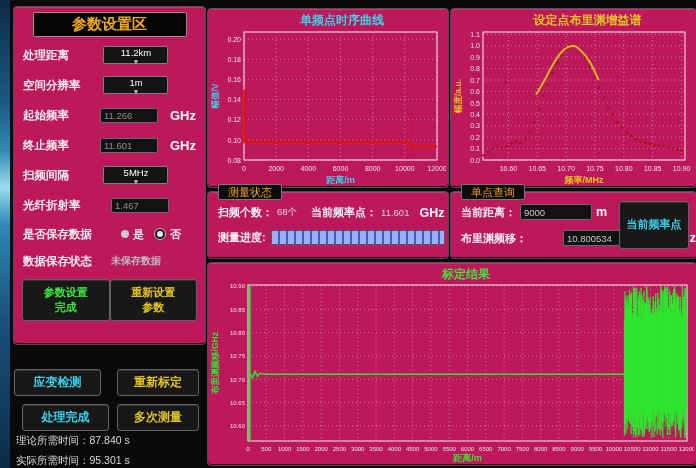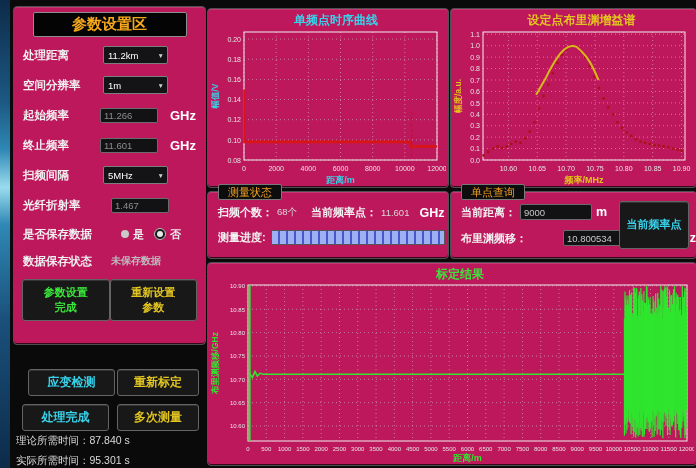--- a/index.html
+++ b/index.html
@@ -11,40 +11,40 @@
          box-shadow:inset 0 1px 0 rgba(255,255,255,.14), inset 0 -1px 0 rgba(0,0,0,.7);}
   
   .params{left:13px;top:6px;width:191px;height:337px;}
   .params-title{margin:5px auto 3px;width:152px;text-align:center;border:1px solid #8d8d8d;
     background:#040404;color:#f5a81c;font-weight:bold;font-size:15px;padding:2px 0;border-radius:2px;}
   .rows{padding:0 9px;}
   .row{display:flex;align-items:center;height:30px;}
   .flabel{color:#f0f0f0;font-weight:bold;font-size:11.5px;width:80px;white-space:nowrap;}
   .flabel.wide{width:88px;}
   .dropdown{width:56px;height:16px;background:#141416;border:1px solid #7d7d7d;border-radius:2px;
-    color:#fff;font-size:9.5px;display:flex;align-items:center;padding:0 3px 0 4px;cursor:pointer;}
+    color:#fff;font-size:9.5px;display:flex;align-items:center;padding:0 3px 0 4px;cursor:pointer;flex-direction:column;}
   .dropdown .val{flex:1;}
   .arrow{font-size:6.5px;color:#cfcfcf;}
   .tinput{width:50px;height:13px;background:#121214;border:1px solid #6b6b6b;border-radius:2px;
     color:#8f8f8f;font-size:9.5px;padding:0 3px;font-family:"Liberation Sans",sans-serif;}
   .unit{margin-left:12px;color:#fff;font-weight:bold;font-size:13px;}
   .radio{display:inline-flex;align-items:center;margin-left:10px;color:#ededed;font-size:11px;font-weight:bold;}
   .rdot{width:8px;height:8px;border-radius:50%;background:#c9c9c9;margin-right:4px;}
   .rdot.sel{width:10px;height:10px;background:#1a1a1a;border:1px solid #bbb;position:relative;}
   .rdot.sel::after{content:"";position:absolute;inset:2px;border-radius:50%;background:#e9e9e9;}
   .statusval{color:#bdbdbd;font-size:10px;font-weight:bold;}
   .pbtn-row{display:flex;justify-content:space-between;padding:5px 8px 0;}
   .btn{background:#181818;border:1px solid #646464;border-radius:3px;text-align:center;
     font-weight:bold;cursor:pointer;box-shadow:inset 0 1px 0 rgba(255,255,255,.12);}
   .pbtn{width:84px;font-size:11px;padding:5px 18px;}
   .green{color:#39e639;} .yellow{color:#e3c520;} .cyan{color:#38d2ea;}
   .abtn{position:absolute;height:25px;line-height:25px;font-size:12px;}
   .timing{position:absolute;color:#d9d9d9;font-size:10.5px;white-space:nowrap;}
   
-  .chart-title{position:absolute;top:3px;left:8px;width:100%;text-align:center;font-weight:bold;font-size:12px;}
+  .chart-title{position:absolute;top:3px;left:14px;width:100%;text-align:center;font-weight:bold;font-size:12px;}
   .chart-body{position:absolute;left:2px;right:2px;top:17px;bottom:2px;}
   .ts-panel{left:207px;top:8px;width:240px;height:178px;}
   .gs-panel{left:450px;top:8px;width:245px;height:178px;}
   .cal-panel{left:207px;top:262px;width:488px;height:202px;}
   
   .status-panel{left:207px;top:191px;width:240px;height:66px;}
   .query-panel{left:450px;top:191px;width:245px;height:66px;}
   .tab-title{position:absolute;top:-8px;left:10px;background:#0d0d0e;border:1px solid #7a7a7a;
     border-radius:2px;padding:0 9px;font-weight:normal;font-size:11px;color:#f0a020;line-height:14px;}
   .srow{position:absolute;display:flex;align-items:center;white-space:nowrap;}
@@ -127,21 +127,21 @@
         <span class="statusval">未保存数据</span>
       </div>
     </div>
 
     <div class="pbtn-row">
       <div class="btn pbtn green">参数设置完成</div>
       <div class="btn pbtn yellow">重新设置参数</div>
     </div>
   </section>
 
-  <div class="btn abtn cyan" style="left:28px;top:369px;width:85px;">应变检测</div>
+  <div class="btn abtn cyan" style="left:14px;top:369px;width:85px;">应变检测</div>
   <div class="btn abtn yellow" style="left:117px;top:369px;width:80px;">重新标定</div>
   <div class="btn abtn cyan" style="left:22px;top:404px;width:85px;">处理完成</div>
   <div class="btn abtn yellow" style="left:117px;top:404px;width:80px;">多次测量</div>
 
   <div class="timing" style="left:16px;top:434px;">
     <span>理论所需时间：</span><span>87.840 s</span>
   </div>
   <div class="timing" style="left:16px;top:454px;">
     <span>实际所需时间：</span><span>95.301 s</span>
   </div>

